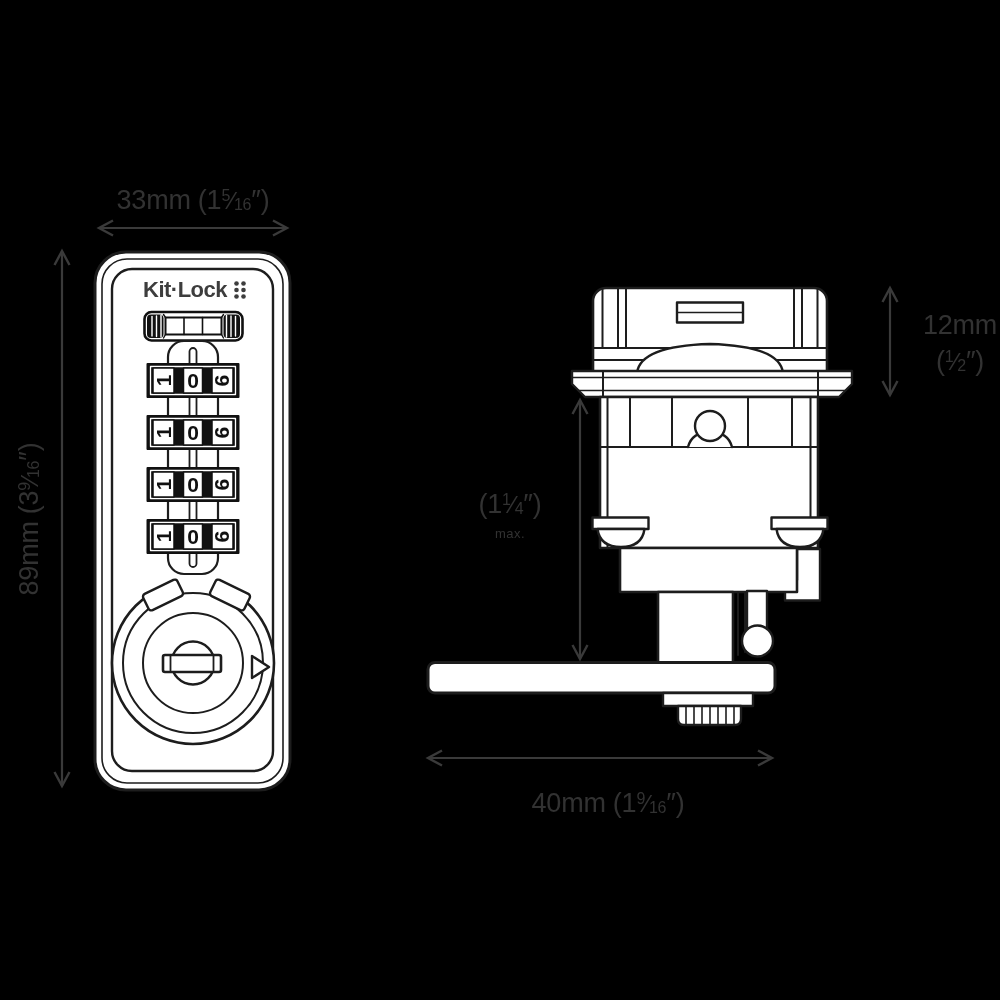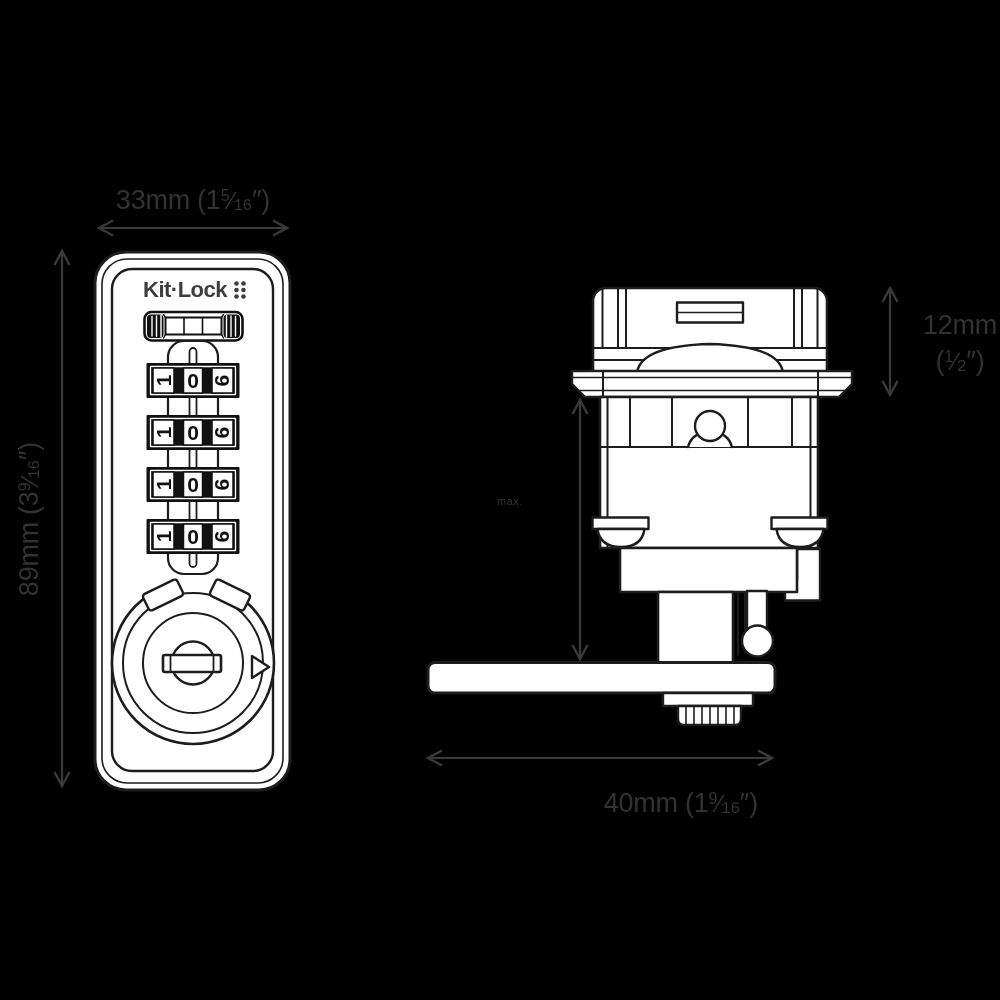--- a/index.html
+++ b/index.html
@@ -7,23 +7,23 @@
     position:relative;width:1000px;height:1000px;background:#000;
     overflow:hidden;font-family:"Liberation Sans",sans-serif;
   }
   .stage svg{position:absolute;left:0;top:0;}
   .dim{
     position:absolute;color:#323232;font-size:27px;line-height:31px;
     letter-spacing:-0.2px;text-align:center;white-space:nowrap;
   }
   .dim .metric{margin-right:7px;}
   .fnum{font-size:16px;vertical-align:8px;}
-  .fden{font-size:16px;vertical-align:-1px;font-family:Liberation Mono, monospace;}
+  .fden{font-size:16px;vertical-align:-1px;}
   .fsl{font-size:24px;}
-  .note{font-size:11px;line-height:14px;letter-spacing:0.5px;margin-top:10px;}
+  .note{font-size:13px;line-height:14px;letter-spacing:0.5px;margin-top:3px;}
   .rot{transform:rotate(-90deg);}
 </style>
 </head>
 <body>
 
 <div class="stage">
 
 <svg width="1000" height="1000" viewBox="0 0 1000 1000">
   <defs>
     <marker id="arr" markerUnits="userSpaceOnUse" markerWidth="22" markerHeight="22" refX="18" refY="11" orient="auto-start-reverse">
@@ -230,20 +230,21 @@
 <div class="dim rot" style="left:-123px;top:501px;width:300px;height:36px;">
   <span class="metric">89mm</span><span>(3</span><span class="fnum">9</span><span class="fsl">⁄</span><span class="fden">16</span><span>″)</span>
 </div>
 
 <div class="dim" style="left:905px;top:310px;width:110px;">
   <div>12mm</div>
   <div><span>(</span><span class="fnum">1</span><span class="fsl">⁄</span><span class="fden">2</span><span>″)</span></div>
 </div>
 
 <div class="dim" style="left:430px;top:484px;width:160px;">
+  <div><span>(1</span><span class="fnum">1</span><span class="fsl">⁄</span><span class="fden">4</span><span>″)</span></div>
   <div class="note">max.</div>
 </div>
 
-<div class="dim" style="left:458px;top:783px;width:300px;text-align:right;">
+<div class="dim" style="left:458px;top:783px;width:300px;">
   <span class="metric">40mm</span><span>(1</span><span class="fnum">9</span><span class="fsl">⁄</span><span class="fden">16</span><span>″)</span>
 </div>
 
 </div>
 
 </body></html>

